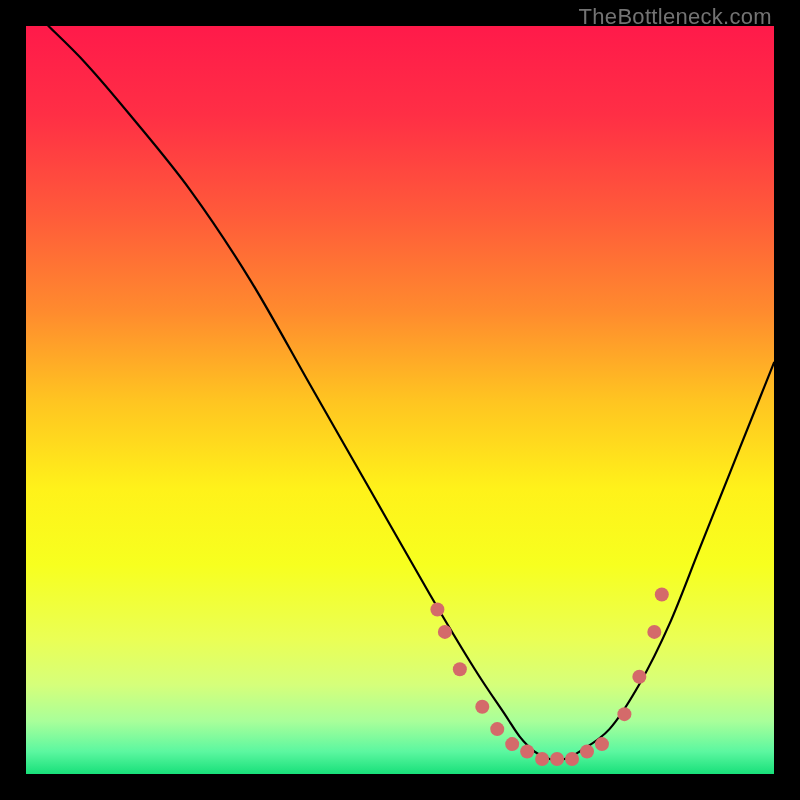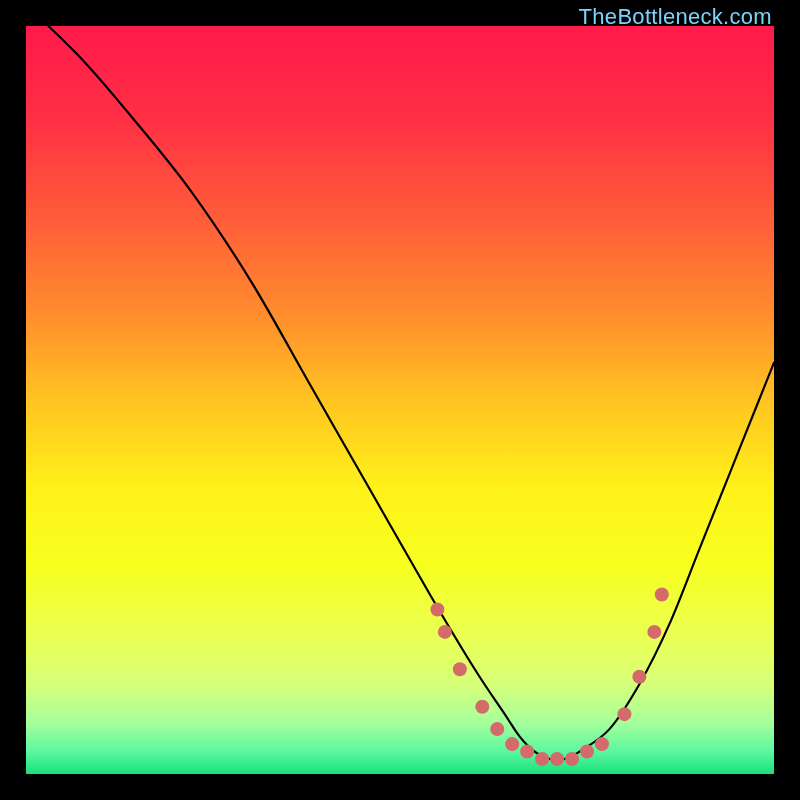--- a/index.html
+++ b/index.html
@@ -26,21 +26,21 @@
     width: 748px;
     height: 748px;
     overflow: hidden;
   }
   .watermark {
     position: absolute;
     top: 4px;
     right: 28px;
     font-size: 22px;
     font-weight: 500;
-    color: #7dd3fc;
+    color: #737373;
     letter-spacing: 0.3px;
     z-index: 50;
   }
   svg.curve {
     position: absolute;
     left: 0; top: 0;
     width: 748px;
     height: 748px;
     z-index: 20;
   }

